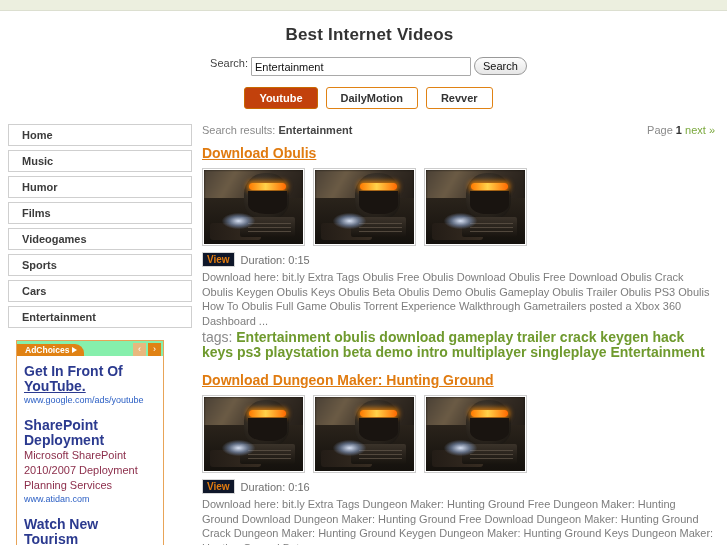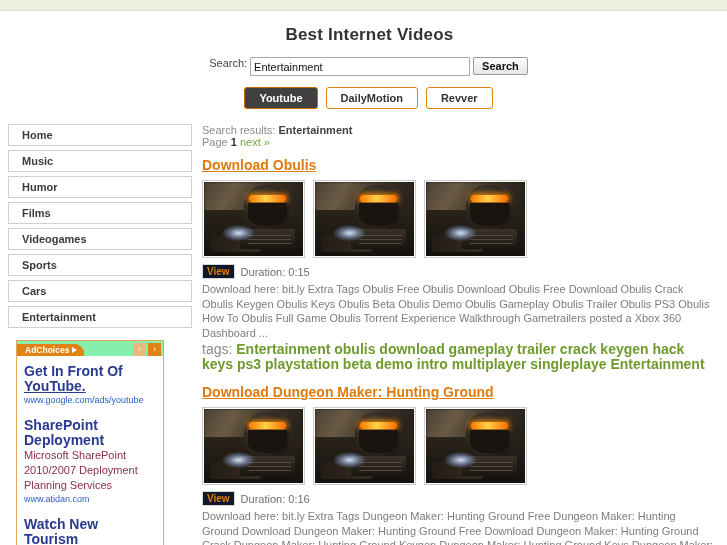--- a/index.html
+++ b/index.html
@@ -61,45 +61,44 @@
     border-radius: 1px;
     background: #fff;
     outline: none;
   }
   .search-button {
     font-family: "Liberation Sans", sans-serif;
     font-size: 11px;
     color: #111;
     padding: 2px 8px;
     border: 1px solid #999;
-    border-radius: 2px;
+    border-radius: 9px;
     background: linear-gradient(#fdfdfd, #e6e6e6);
     cursor: pointer;
-    font-weight: bold;
   }
   .tabs-row {
     display: flex;
     justify-content: center;
     gap: 8px;
     margin-top: 11px;
     padding-left: 10px;
   }
   .tab {
     font-size: 11px;
     font-weight: bold;
     padding: 4px 14px;
     border: 1px solid #e08214;
     border-radius: 3px;
     background: #ffffff;
     color: #333333;
     cursor: pointer;
     white-space: nowrap;
   }
   .tab.active {
-    background: #404040;
+    background: #c2410c;
     border-color: #c86900;
     color: #ffffff;
   }
 
   
   .body-wrap {
     display: flex;
     margin-top: 15px;
   }
   .sidebar {
@@ -213,21 +212,20 @@
   }
 
   
   .results-head {
     display: flex;
     justify-content: space-between;
     align-items: baseline;
     font-size: 11px;
     color: #8a8a8a;
     margin-bottom: 9px;
-    flex-direction: column;
   }
   .results-head strong { color: #444; }
   .pager { color: #8a8a8a; }
   .pager b { color: #333; }
   .pager .next { color: #7aa83c; cursor: pointer; }
 
   .result { margin-bottom: 12px; }
   .result-title {
     font-size: 14px;
     font-weight: bold;

